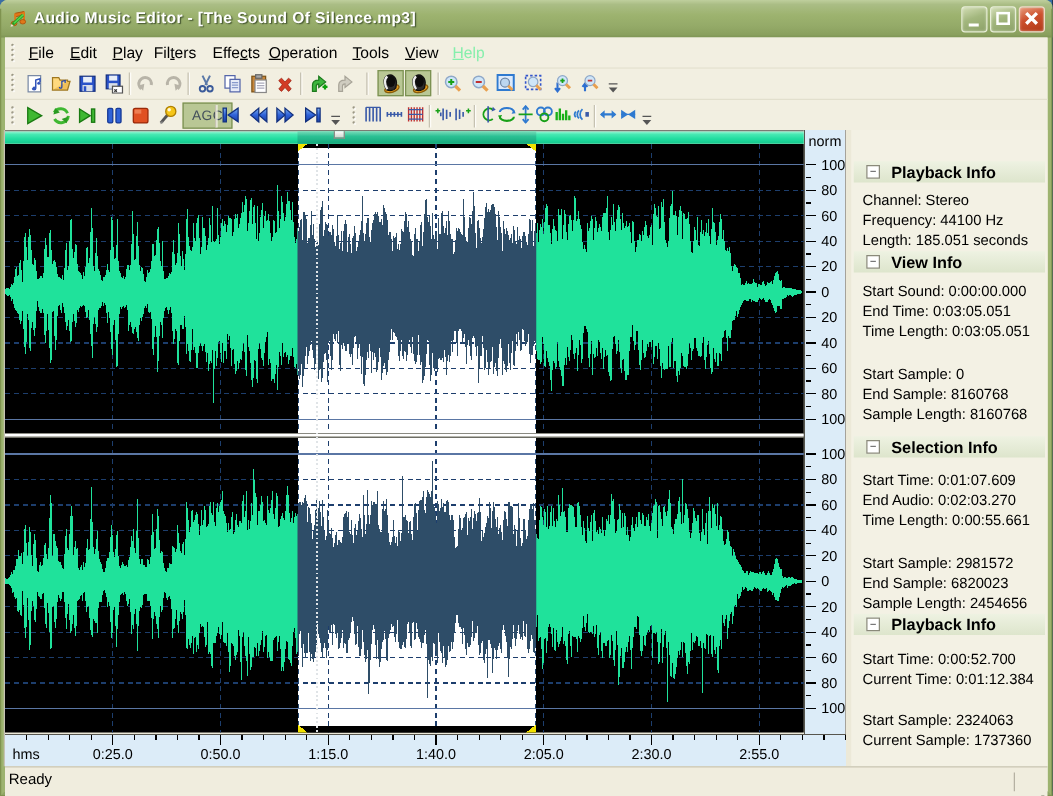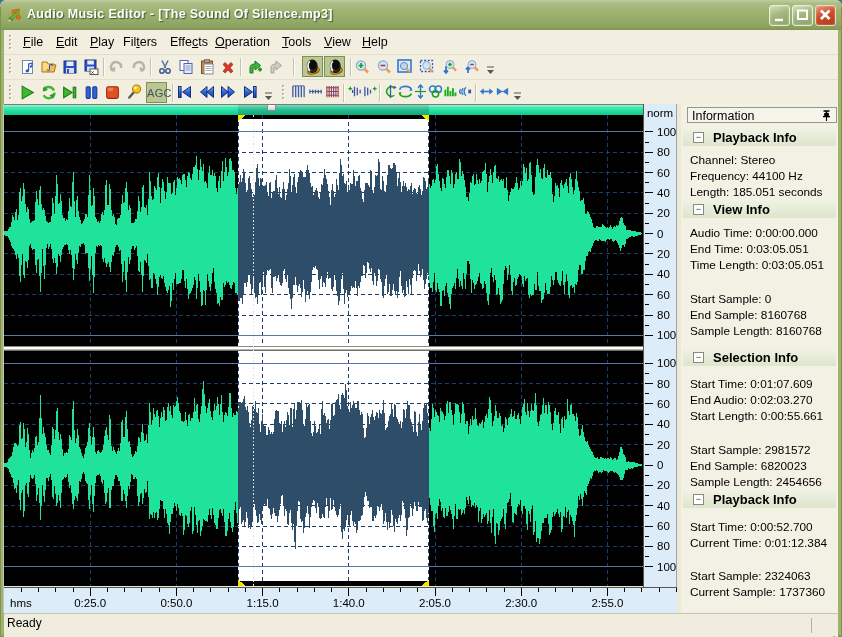--- a/index.html
+++ b/index.html
@@ -42,21 +42,21 @@
   <div id="tbrow2"></div>
   <div id="client"></div>
   <div style="position:absolute;left:23px;top:35px;font:12.5px 'Liberation Sans',sans-serif;color:#000"><u>F</u>ile</div>
     <div style="position:absolute;left:56px;top:35px;font:12.5px 'Liberation Sans',sans-serif;color:#000"><u>E</u>dit</div>
     <div style="position:absolute;left:90px;top:35px;font:12.5px 'Liberation Sans',sans-serif;color:#000000"><u>P</u>lay</div>
     <div style="position:absolute;left:123px;top:35px;font:12.5px 'Liberation Sans',sans-serif;color:#000">Fil<u>t</u>ers</div>
     <div style="position:absolute;left:170px;top:35px;font:12.5px 'Liberation Sans',sans-serif;color:#000">Effe<u>c</u>ts</div>
     <div style="position:absolute;left:215px;top:35px;font:12.5px 'Liberation Sans',sans-serif;color:#000"><u>O</u>peration</div>
     <div style="position:absolute;left:282px;top:35px;font:12.5px 'Liberation Sans',sans-serif;color:#000"><u>T</u>ools</div>
     <div style="position:absolute;left:324px;top:35px;font:12.5px 'Liberation Sans',sans-serif;color:#000"><u>V</u>iew</div>
-    <div style="position:absolute;left:362px;top:35px;font:12.5px 'Liberation Sans',sans-serif;color:#000000"><u>H</u>elp</div>
+    <div style="position:absolute;left:362px;top:35px;font:12.5px 'Liberation Sans',sans-serif;color:#86efac"><u>H</u>elp</div>
     <svg style="position:absolute;left:8px;top:34px" width="6" height="16">
       <circle cx="2" cy="2" r="1" fill="#9b9784"></circle>
       <circle cx="3" cy="3" r="1" fill="#fff" opacity="0.7"></circle>
       <circle cx="2" cy="6" r="1" fill="#9b9784"></circle>
       <circle cx="3" cy="7" r="1" fill="#fff" opacity="0.7"></circle>
       <circle cx="2" cy="10" r="1" fill="#9b9784"></circle>
       <circle cx="3" cy="11" r="1" fill="#fff" opacity="0.7"></circle>
       <circle cx="2" cy="14" r="1" fill="#9b9784"></circle>
       <circle cx="3" cy="15" r="1" fill="#fff" opacity="0.7"></circle>
     </svg>
@@ -217,21 +217,21 @@
     <svg style="position:absolute;left:104px;top:84px" width="17" height="17" viewBox="0 0 16 16">
       <rect x="2.5" y="2.5" width="11" height="11" rx="1.5" fill="#e05022" stroke="#9a2a0a"></rect>
       <rect x="3.5" y="3.5" width="5" height="3" fill="#f08a60" opacity="0.8"></rect>
     </svg>
     <svg style="position:absolute;left:126px;top:84px" width="17" height="17" viewBox="0 0 16 16">
       <path d="M2.5 13.5 L8 7" stroke="#555" stroke-width="2.2"></path>
       <path d="M2 14.5 L4.5 13 L3.2 12 Z" fill="#888"></path>
       <circle cx="10" cy="4.8" r="3.8" fill="#f5c518" stroke="#b08000"></circle>
       <circle cx="8.8" cy="3.6" r="1.3" fill="#fff" opacity="0.85"></circle>
     </svg>
-    <div style="position:absolute;left:146px;top:82px;width:21px;height:21px;background:#b9c795;border:1px solid #7c9153;color:#44505c;font:11px 'Liberation Sans',sans-serif;text-align:center;line-height:20px;letter-spacing:0.3px">AGC</div>
+    <div style="position:absolute;left:146px;top:82px;width:40px;height:21px;background:#b9c795;border:1px solid #7c9153;color:#44505c;font:11px 'Liberation Sans',sans-serif;text-align:center;line-height:20px;letter-spacing:0.3px">AGC</div>
     <div style="position:absolute;left:172px;top:84px;width:2px;height:18px;border-left:1px solid #c6c2b2;border-right:1px solid #fdfcf8"></div>
     <svg style="position:absolute;left:177px;top:84px" width="16" height="16" viewBox="0 0 16 16">
       <defs>
         <linearGradient id="bgfirst" x1="0" y1="0" x2="0" y2="1">
           <stop offset="0" stop-color="#7fb2f0"></stop>
           <stop offset="0.5" stop-color="#2f62d8"></stop>
           <stop offset="1" stop-color="#1a3fa8"></stop>
         </linearGradient>
       </defs>
       <rect x="1.5" y="2.5" width="2.6" height="11" fill="url(#bgfirst)" stroke="#12307e"></rect>
@@ -528,53 +528,44 @@
       <text x="86.2" y="20" font-family="Liberation Sans" font-size="11.5" fill="#000" text-anchor="middle">0:25.0</text>
       <text x="172.4" y="20" font-family="Liberation Sans" font-size="11.5" fill="#000" text-anchor="middle">0:50.0</text>
       <text x="258.6" y="20" font-family="Liberation Sans" font-size="11.5" fill="#000" text-anchor="middle">1:15.0</text>
       <text x="344.8" y="20" font-family="Liberation Sans" font-size="11.5" fill="#000" text-anchor="middle">1:40.0</text>
       <text x="431.0" y="20" font-family="Liberation Sans" font-size="11.5" fill="#000" text-anchor="middle">2:05.0</text>
       <text x="517.2" y="20" font-family="Liberation Sans" font-size="11.5" fill="#000" text-anchor="middle">2:30.0</text>
       <text x="603.4" y="20" font-family="Liberation Sans" font-size="11.5" fill="#000" text-anchor="middle">2:55.0</text>
       <text x="6" y="20" font-family="Liberation Sans" font-size="11.5" fill="#000">hms</text>
     </svg>
   <div style="position:absolute;left:681px;top:104px;width:157px;height:509px;background:#f3f1e4"></div>
-    <div style="position:absolute;left:687px;top:107px;width:150px;height:16px;background:#f6f5ec;border:1px solid #97968c">
-      <span style="position:absolute;left:4px;top:1px;font:12.5px 'Liberation Sans',sans-serif;color:#000">Information</span>
-      <svg style="position:absolute;right:4px;top:2px" width="11" height="12">
-        <path d="M2.5 1 h6 M5.5 1 v2" stroke="#000" stroke-width="1.6" fill="none"></path>
-        <rect x="3.2" y="3" width="4.6" height="3.6" fill="#000"></rect>
-        <path d="M2 6.6 h7" stroke="#000" stroke-width="1.4"></path>
-        <path d="M5.5 7 v4" stroke="#000" stroke-width="1.1"></path>
-      </svg>
-    </div>
     <div style="position:absolute;left:683px;top:128.5px;width:153px;height:17px;background:linear-gradient(#eef2e2,#dde5cc)">
       <span style="position:absolute;left:10px;top:3px;width:11px;height:11px;background:#fff;border:1px solid #8a8a7a;font:9px 'Liberation Mono',monospace;line-height:10px;text-align:center;color:#333">−</span>
       <span style="position:absolute;left:30px;top:1px;font:bold 13px 'Liberation Sans',sans-serif;color:#000">Playback Info</span>
     </div>
     <div style="position:absolute;left:690px;top:153px;font:11.8px 'Liberation Sans',sans-serif;color:#000;white-space:nowrap">Channel: Stereo</div>
     <div style="position:absolute;left:690px;top:169px;font:11.8px 'Liberation Sans',sans-serif;color:#000;white-space:nowrap">Frequency: 44100 Hz</div>
     <div style="position:absolute;left:690px;top:185px;font:11.8px 'Liberation Sans',sans-serif;color:#000;white-space:nowrap">Length: 185.051 seconds</div>
     <div style="position:absolute;left:683px;top:201px;width:153px;height:17px;background:linear-gradient(#eef2e2,#dde5cc)">
       <span style="position:absolute;left:10px;top:3px;width:11px;height:11px;background:#fff;border:1px solid #8a8a7a;font:9px 'Liberation Mono',monospace;line-height:10px;text-align:center;color:#333">−</span>
       <span style="position:absolute;left:30px;top:1px;font:bold 13px 'Liberation Sans',sans-serif;color:#000">View Info</span>
     </div>
-    <div style="position:absolute;left:690px;top:226px;font:11.8px 'Liberation Sans',sans-serif;color:#000;white-space:nowrap">Audio Time: 0:00:00.000</div>
+    <div style="position:absolute;left:690px;top:226px;font:11.8px 'Liberation Sans',sans-serif;color:#000;white-space:nowrap">Start Sound: 0:00:00.000</div>
     <div style="position:absolute;left:690px;top:242px;font:11.8px 'Liberation Sans',sans-serif;color:#000;white-space:nowrap">End Time: 0:03:05.051</div>
     <div style="position:absolute;left:690px;top:258px;font:11.8px 'Liberation Sans',sans-serif;color:#000;white-space:nowrap">Time Length: 0:03:05.051</div>
     <div style="position:absolute;left:690px;top:292px;font:11.8px 'Liberation Sans',sans-serif;color:#000;white-space:nowrap">Start Sample: 0</div>
     <div style="position:absolute;left:690px;top:308px;font:11.8px 'Liberation Sans',sans-serif;color:#000;white-space:nowrap">End Sample: 8160768</div>
     <div style="position:absolute;left:690px;top:324px;font:11.8px 'Liberation Sans',sans-serif;color:#000;white-space:nowrap">Sample Length: 8160768</div>
     <div style="position:absolute;left:683px;top:349px;width:153px;height:17px;background:linear-gradient(#eef2e2,#dde5cc)">
       <span style="position:absolute;left:10px;top:3px;width:11px;height:11px;background:#fff;border:1px solid #8a8a7a;font:9px 'Liberation Mono',monospace;line-height:10px;text-align:center;color:#333">−</span>
       <span style="position:absolute;left:30px;top:1px;font:bold 13px 'Liberation Sans',sans-serif;color:#000">Selection Info</span>
     </div>
     <div style="position:absolute;left:690px;top:377px;font:11.8px 'Liberation Sans',sans-serif;color:#000;white-space:nowrap">Start Time: 0:01:07.609</div>
     <div style="position:absolute;left:690px;top:393px;font:11.8px 'Liberation Sans',sans-serif;color:#000;white-space:nowrap">End Audio: 0:02:03.270</div>
-    <div style="position:absolute;left:690px;top:409px;font:11.8px 'Liberation Sans',sans-serif;color:#000;white-space:nowrap">Start Length: 0:00:55.661</div>
+    <div style="position:absolute;left:690px;top:409px;font:11.8px 'Liberation Sans',sans-serif;color:#000;white-space:nowrap">Time Length: 0:00:55.661</div>
     <div style="position:absolute;left:690px;top:443px;font:11.8px 'Liberation Sans',sans-serif;color:#000;white-space:nowrap">Start Sample: 2981572</div>
     <div style="position:absolute;left:690px;top:459px;font:11.8px 'Liberation Sans',sans-serif;color:#000;white-space:nowrap">End Sample: 6820023</div>
     <div style="position:absolute;left:690px;top:475px;font:11.8px 'Liberation Sans',sans-serif;color:#000;white-space:nowrap">Sample Length: 2454656</div>
     <div style="position:absolute;left:683px;top:491px;width:153px;height:17px;background:linear-gradient(#eef2e2,#dde5cc)">
       <span style="position:absolute;left:10px;top:3px;width:11px;height:11px;background:#fff;border:1px solid #8a8a7a;font:9px 'Liberation Mono',monospace;line-height:10px;text-align:center;color:#333">−</span>
       <span style="position:absolute;left:30px;top:1px;font:bold 13px 'Liberation Sans',sans-serif;color:#000">Playback Info</span>
     </div>
     <div style="position:absolute;left:690px;top:520px;font:11.8px 'Liberation Sans',sans-serif;color:#000;white-space:nowrap">Start Time: 0:00:52.700</div>
     <div style="position:absolute;left:690px;top:536px;font:11.8px 'Liberation Sans',sans-serif;color:#000;white-space:nowrap">Current Time: 0:01:12.384</div>
     <div style="position:absolute;left:690px;top:569px;font:11.8px 'Liberation Sans',sans-serif;color:#000;white-space:nowrap">Start Sample: 2324063</div>

